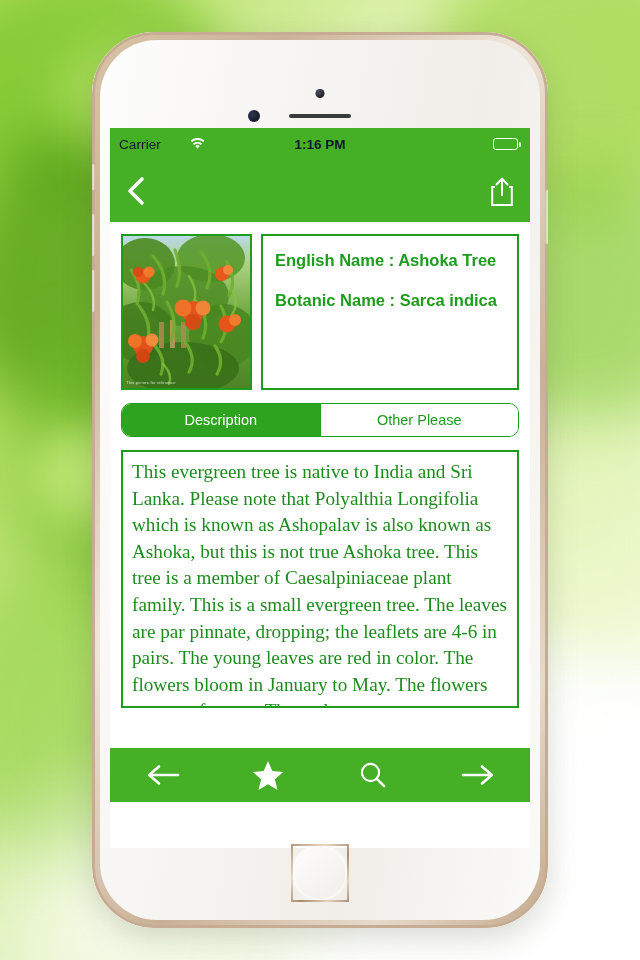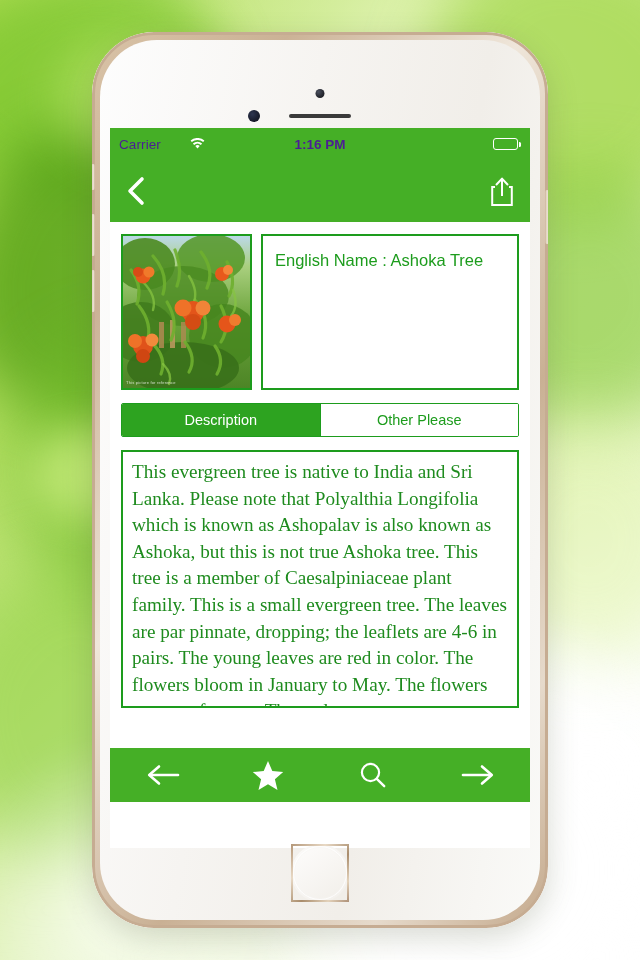--- a/index.html
+++ b/index.html
@@ -158,21 +158,21 @@
     overflow: hidden;
   }
 
   
   #status-bar {
     height: 24px;
     background: #45af26;
     display: flex;
     align-items: center;
     padding: 16px 9px;
-    color: #4c1d95;
+    color: #0f172a;
     font-size: 13.5px;
     position: relative;
     gap: 23px;
   }
   #carrier-label { font-size: 13.5px; letter-spacing: .1px; }
   #wifi-icon { margin-left: 6px; display: flex; align-items: flex-end; }
   #status-time {
     position: absolute;
     left: 0; right: 0;
     text-align: center;
@@ -262,33 +262,33 @@
   #name-card {
     flex: 1;
     border: 2px solid #1d9c1d;
     padding: 14px 12px;
     display: flex;
     flex-direction: column;
     justify-content: flex-start;
   }
   .name-line {
     color: #1d9c1d;
-    font-weight: normal;
+    font-weight: bold;
     font-size: 16.5px;
     line-height: 1.28;
   }
   #botanic-name { margin-top: 19px; }
 
   
   #tab-bar {
     margin-top: 13px;
     height: 34px;
     display: flex;
     border: 1.6px solid #1d9c1d;
-    border-radius: 2px;
+    border-radius: 10px;
     overflow: hidden;
   }
   .tab {
     flex: 1;
     display: flex;
     align-items: center;
     justify-content: center;
     font-size: 14.5px;
     color: #1d9c1d;
     background: #ffffff;
@@ -462,20 +462,21 @@
               <circle cx="12" cy="105" r="7" fill="#ef7228"></circle>
               <circle cx="29" cy="104" r="6.5" fill="#f38a3c"></circle>
               <circle cx="20" cy="120" r="7" fill="#cf4612"></circle>
             </g>
           </svg>
           <span id="thumb-credit">This picture for reference</span>
         </div>
 
         <div id="name-card">
           <div class="name-line" id="english-name">English Name : Ashoka Tree</div>
+          <div class="name-line" id="botanic-name">Botanic Name : Sarca indica</div>
         </div>
       </div>
 
       <div id="tab-bar">
         <div class="tab active">Description</div>
         <div class="tab">Other Please</div>
       </div>
 
       <div id="desc-box">
         <div id="desc-text">This evergreen tree is native to India and Sri Lanka. Please note that Polyalthia Longifolia which is known as Ashopalav is also known as Ashoka, but this is not true Ashoka tree. This tree is a member of Caesalpiniaceae plant family. This is a small evergreen tree. The leaves are par pinnate, dropping; the leaflets are 4-6 in pairs. The young leaves are red in color. The flowers bloom in January to May. The flowers are very fragrant.The pods</div>

